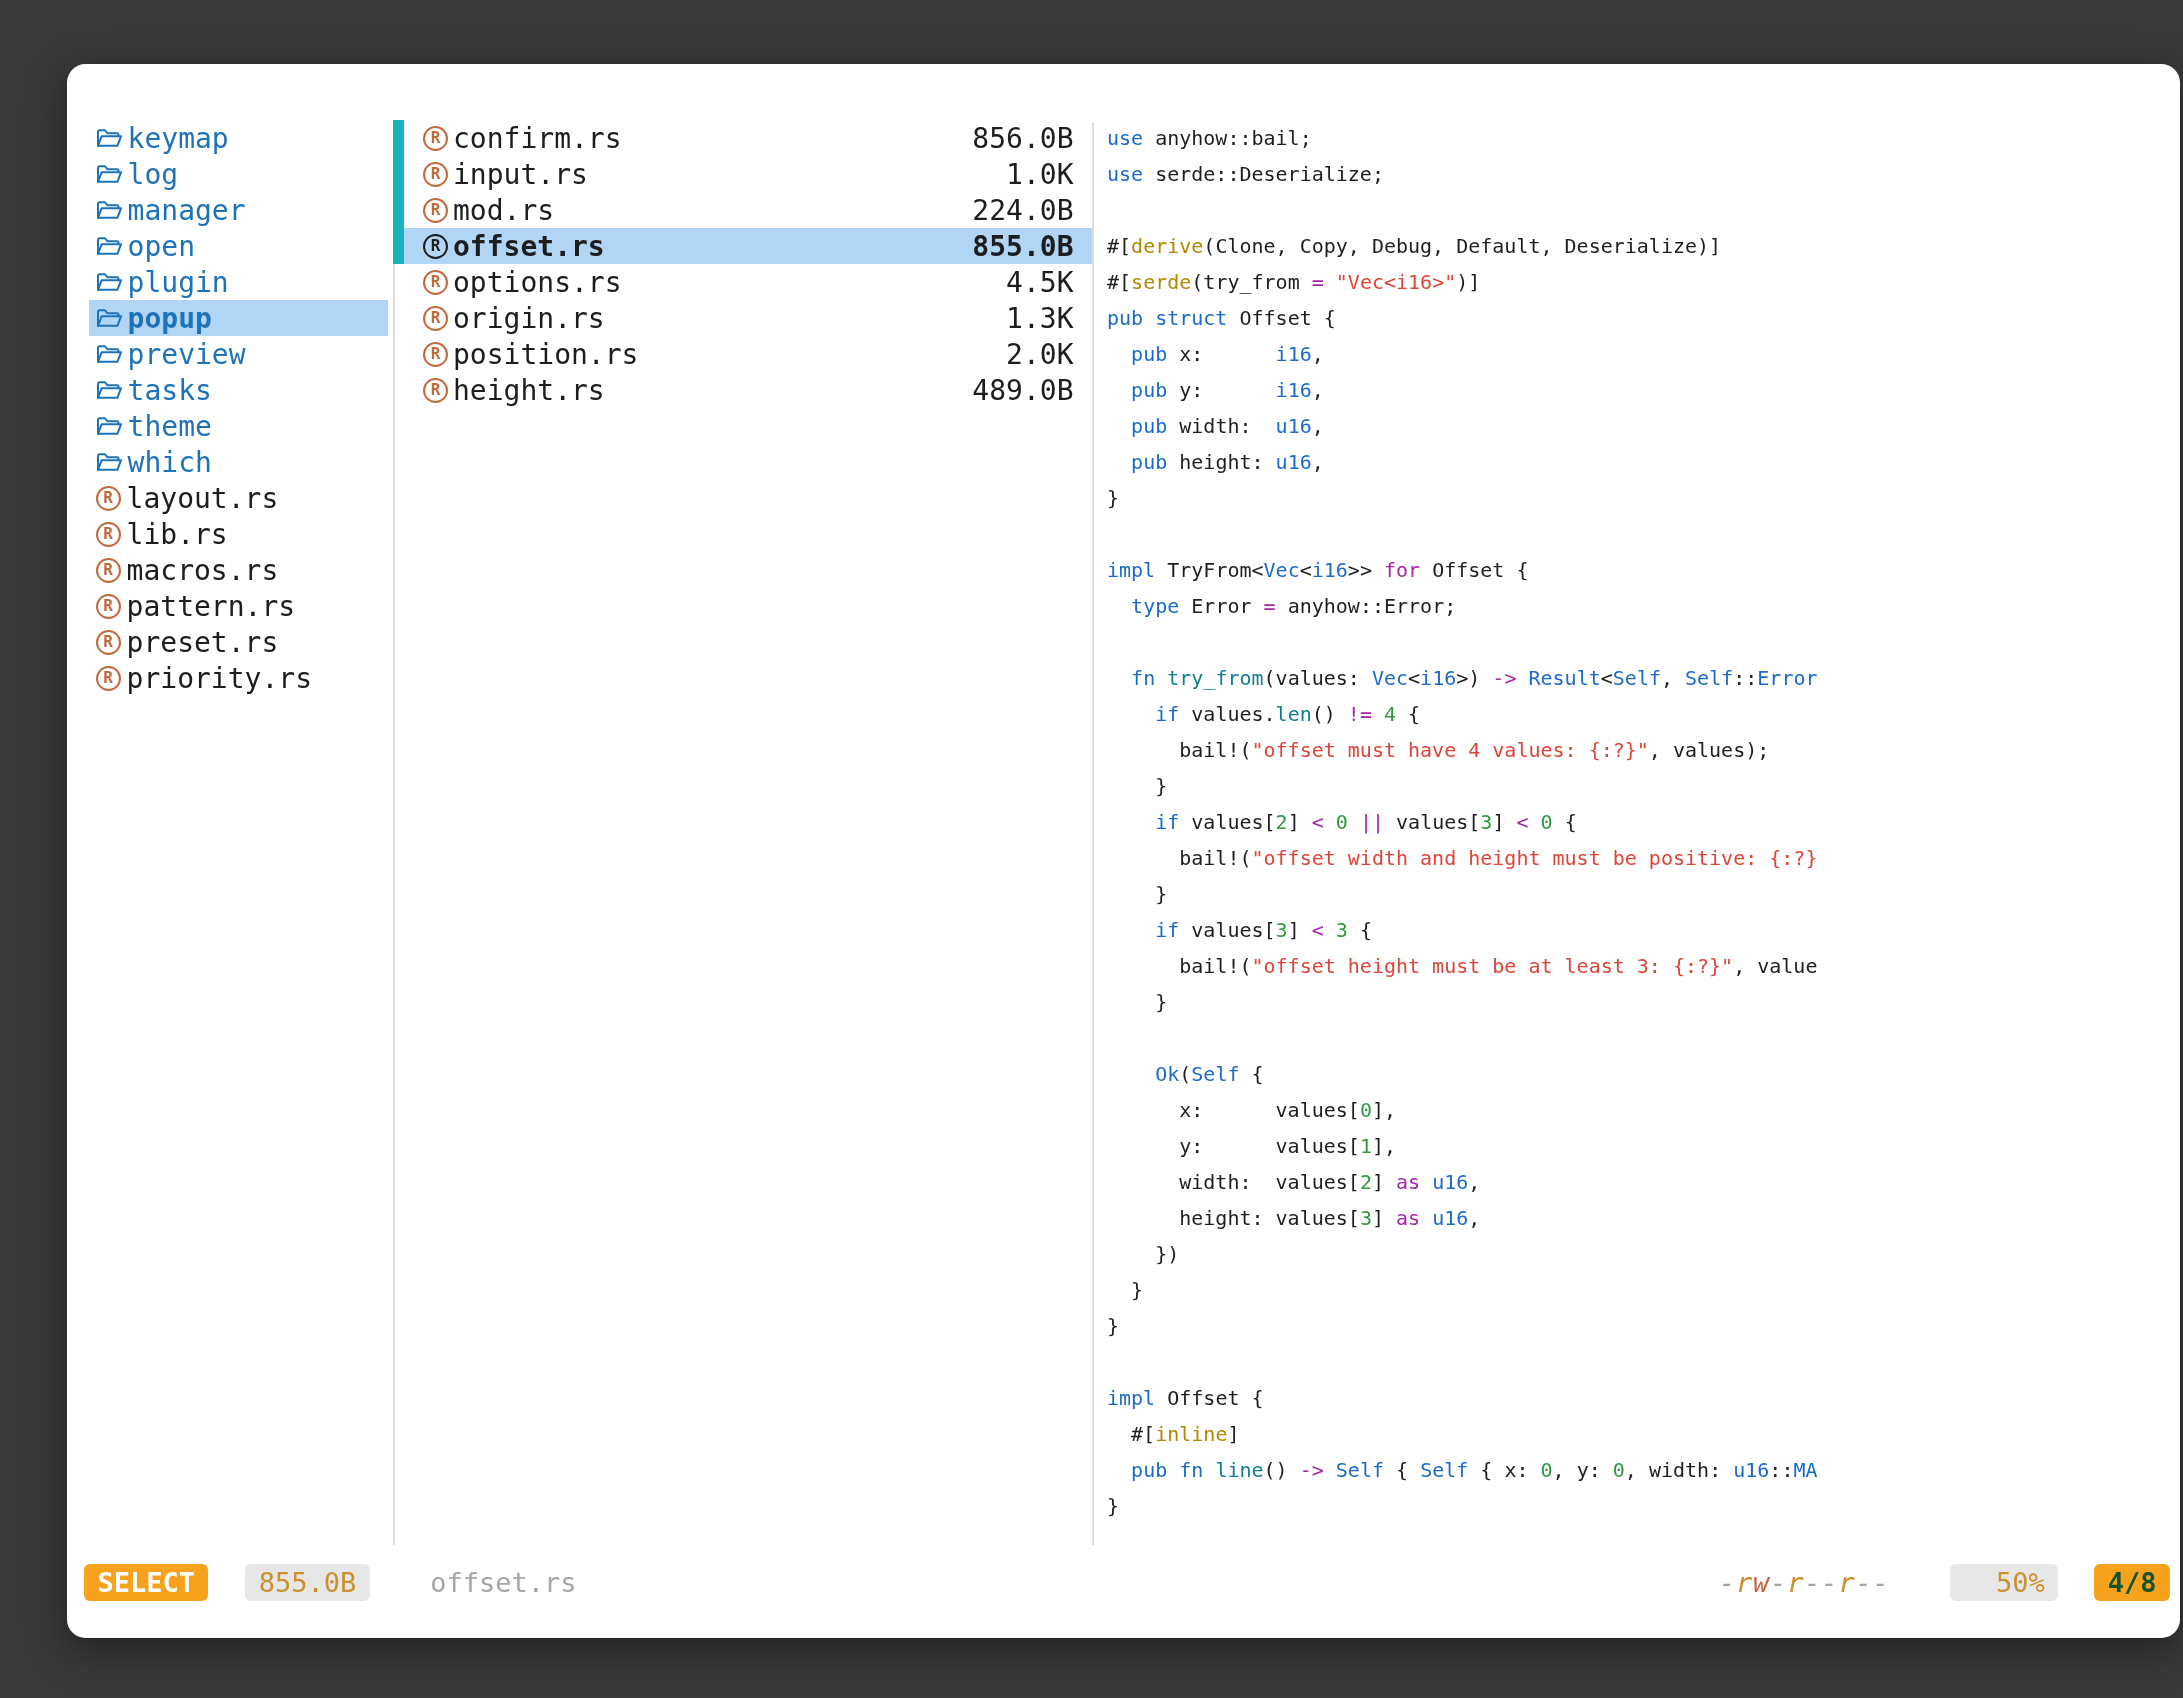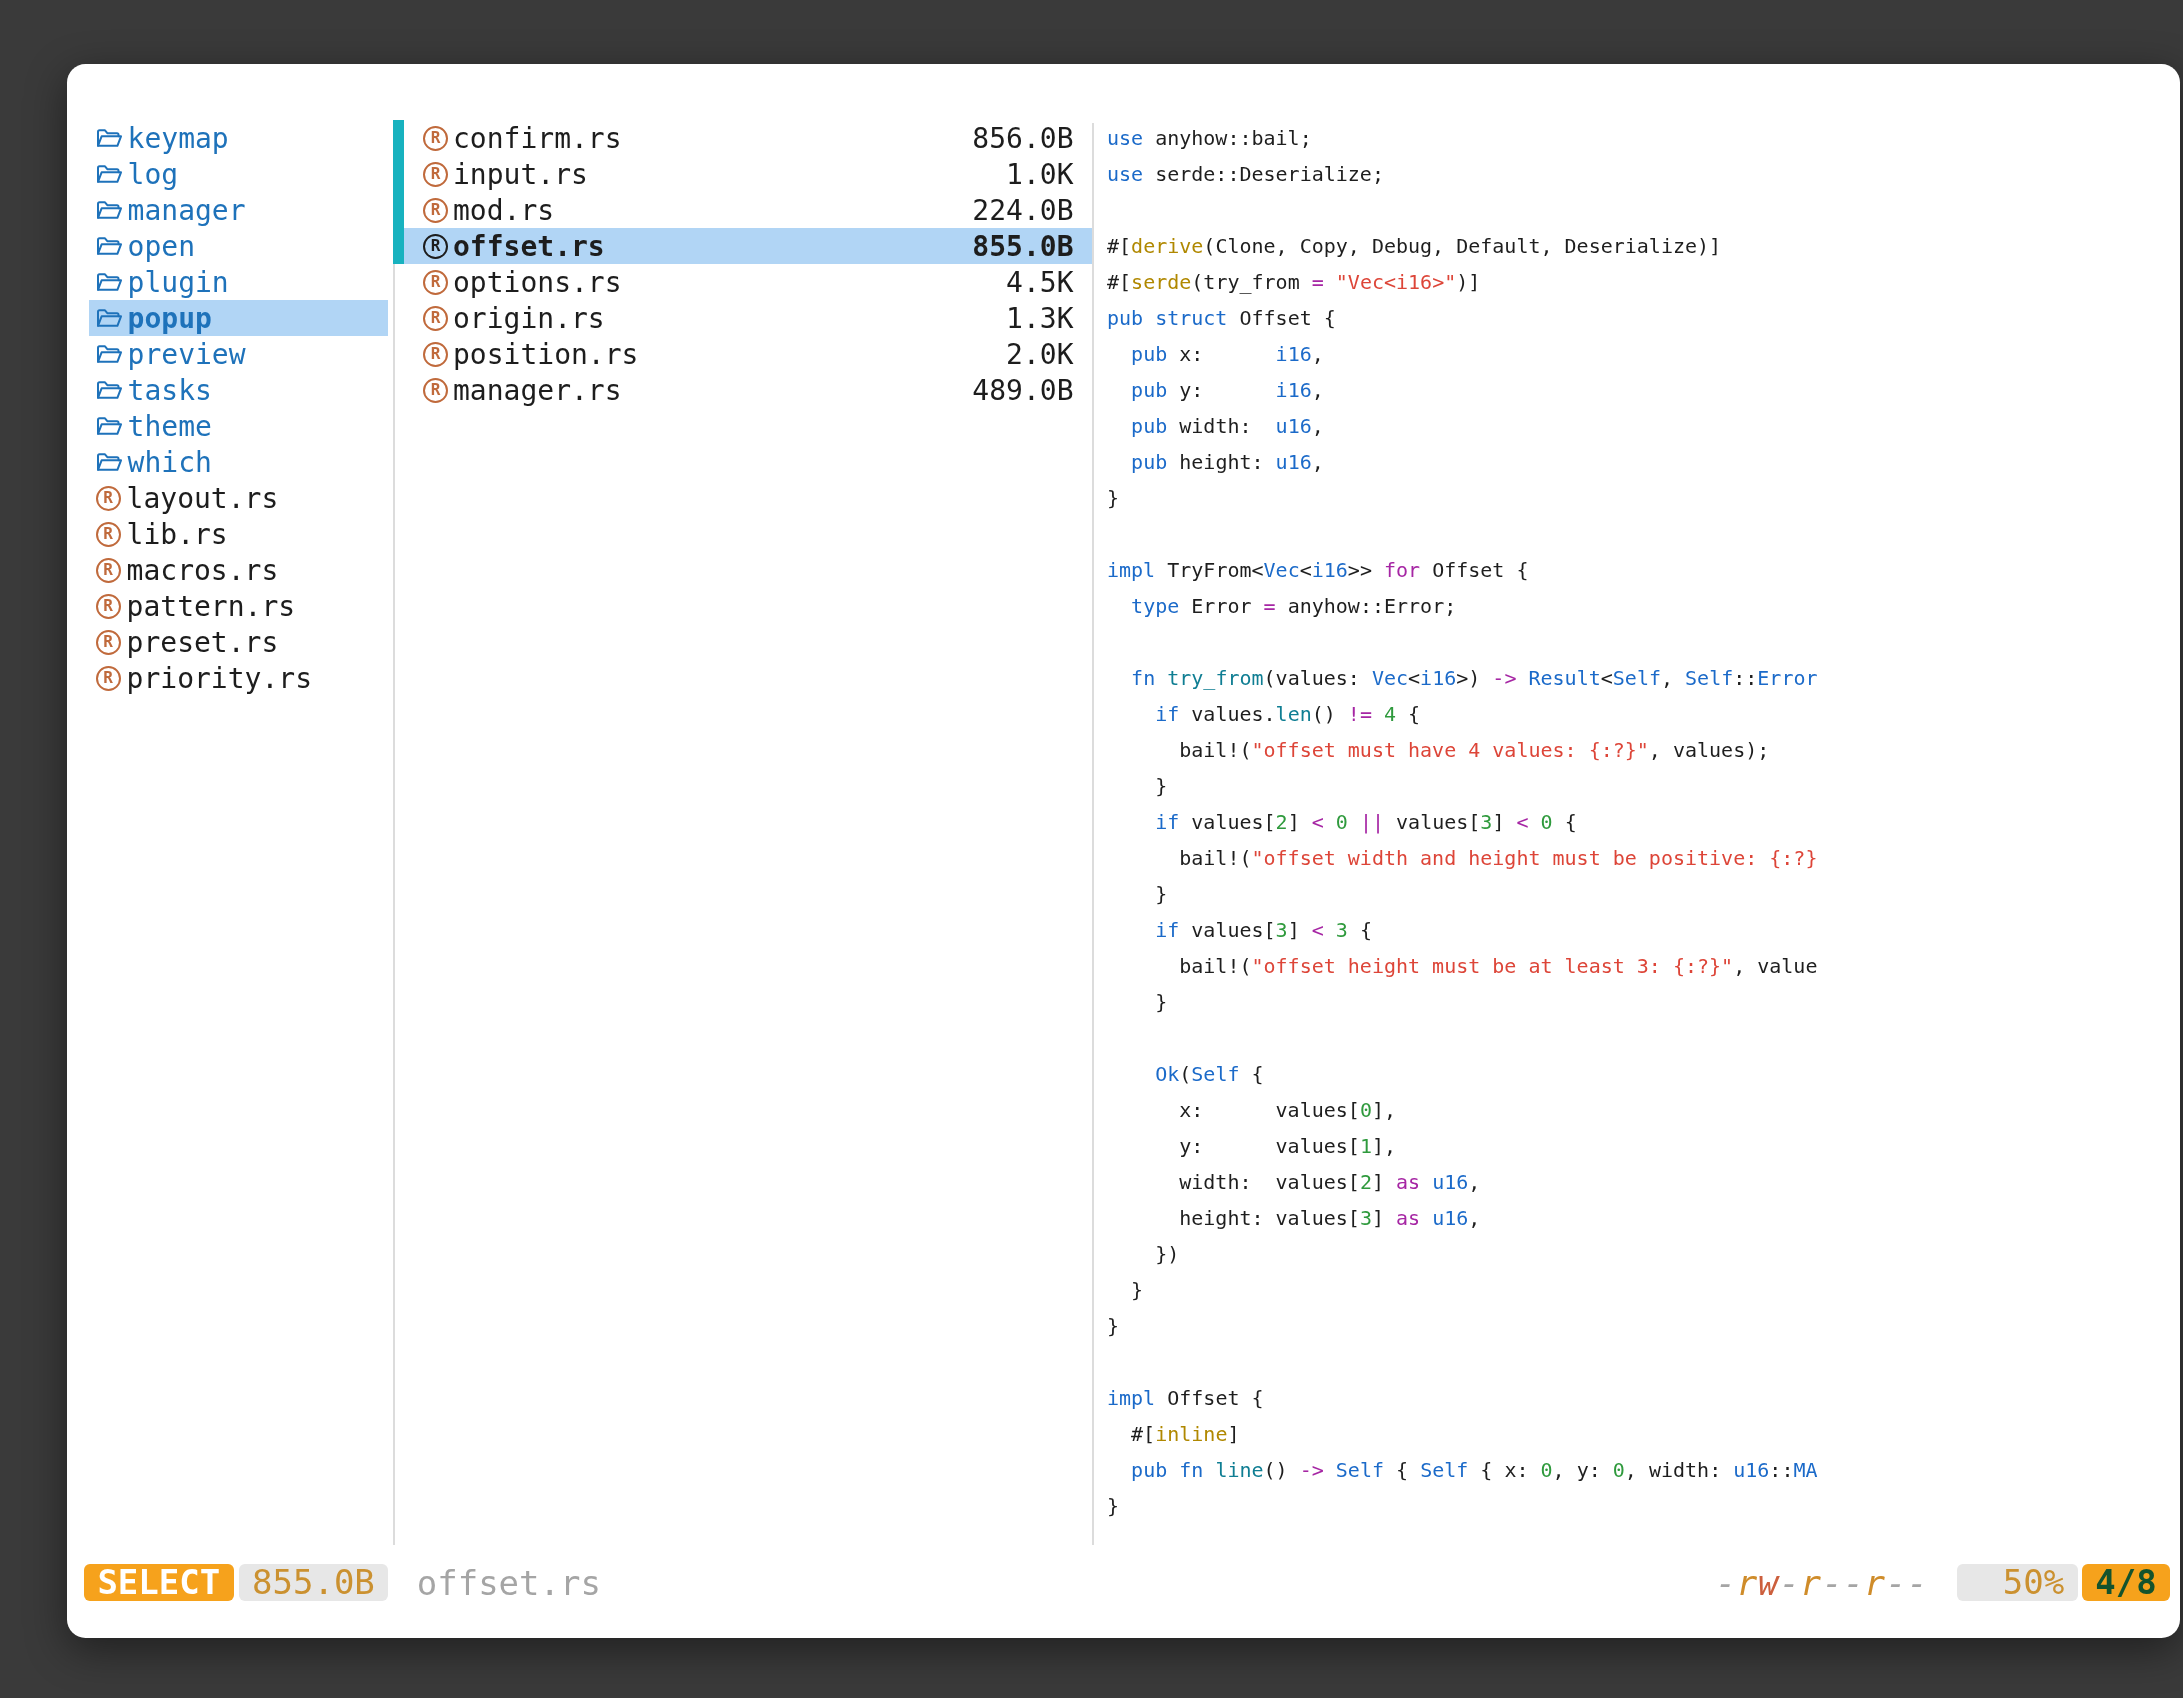--- a/index.html
+++ b/index.html
@@ -71,21 +71,21 @@
   .tk-o { color: var(--syntax-operator,#a626a4); }
   .tk-s { color: var(--syntax-string,#dd4538); }
   .tk-n { color: var(--syntax-number,#2f9a3d); }
   .tk-a { color: var(--syntax-attribute,#b08800); }
   .tk-f { color: var(--syntax-function,#0f7e93); }
   .tk-d { color: var(--syntax-default,#1e1e1e); }
 
   
   .statusbar {
     position:absolute; left:17px; right:10px; top:1499px; height:39px;
-    display:flex; align-items:center; font-size:34px;
+    display:flex; align-items:center; font-size:27px;gap:32px;
   }
   .badge {
     height:37px; line-height:37px; padding:0 13.4px; border-radius:5.9px;
     display:inline-block;
   }
   .badge.mode { background:var(--accent_orange,#f6a21c); color:#fff; font-weight:bold; }
   .badge.size { background:var(--badge_gray_bg,#e7e7e7); color:var(--badge_gray_text,#cb9130); margin-left:5px; }
   .fname { color:var(--muted_gray,#a5a5a5); margin-left:28.5px; }
   .spacer { flex:1; }
   .perms { margin-right:28.5px; letter-spacing:0.8px;font-style:italic; }
@@ -149,21 +149,21 @@
     </nav>
   <div class="divider divider-1"></div>
   <section class="filelist">
       <div class="frow marked"><span class="icon rust-icon">R</span><span class="lbl">confirm.rs</span><span class="size">856.0B</span></div>
       <div class="frow marked"><span class="icon rust-icon">R</span><span class="lbl">input.rs</span><span class="size">1.0K</span></div>
       <div class="frow marked"><span class="icon rust-icon">R</span><span class="lbl">mod.rs</span><span class="size">224.0B</span></div>
       <div class="frow marked hov"><span class="icon rust-icon">R</span><span class="lbl">offset.rs</span><span class="size">855.0B</span></div>
       <div class="frow"><span class="icon rust-icon">R</span><span class="lbl">options.rs</span><span class="size">4.5K</span></div>
       <div class="frow"><span class="icon rust-icon">R</span><span class="lbl">origin.rs</span><span class="size">1.3K</span></div>
       <div class="frow"><span class="icon rust-icon">R</span><span class="lbl">position.rs</span><span class="size">2.0K</span></div>
-      <div class="frow"><span class="icon rust-icon">R</span><span class="lbl">manager.rs</span><span class="size">489.0B</span></div>
+      <div class="frow"><span class="icon rust-icon">R</span><span class="lbl">height.rs</span><span class="size">489.0B</span></div>
     </section>
   <div class="divider divider-2"></div>
   <section class="code">
       <div class="cl"><span class="tk-k">use</span><span class="tk-d"> anyhow::bail;</span></div>
       <div class="cl"><span class="tk-k">use</span><span class="tk-d"> serde::Deserialize;</span></div>
       <div class="cl"></div>
       <div class="cl"><span class="tk-d">#[</span><span class="tk-a">derive</span><span class="tk-d">(Clone, Copy, Debug, Default, Deserialize)]</span></div>
       <div class="cl"><span class="tk-d">#[</span><span class="tk-a">serde</span><span class="tk-d">(try_from </span><span class="tk-o">=</span><span class="tk-d"> </span><span class="tk-s">"Vec&lt;i16&gt;"</span><span class="tk-d">)]</span></div>
       <div class="cl"><span class="tk-k">pub struct</span><span class="tk-d"> Offset {</span></div>
       <div class="cl"><span class="tk-d">  </span><span class="tk-k">pub</span><span class="tk-d"> x:      </span><span class="tk-t">i16</span><span class="tk-d">,</span></div>

